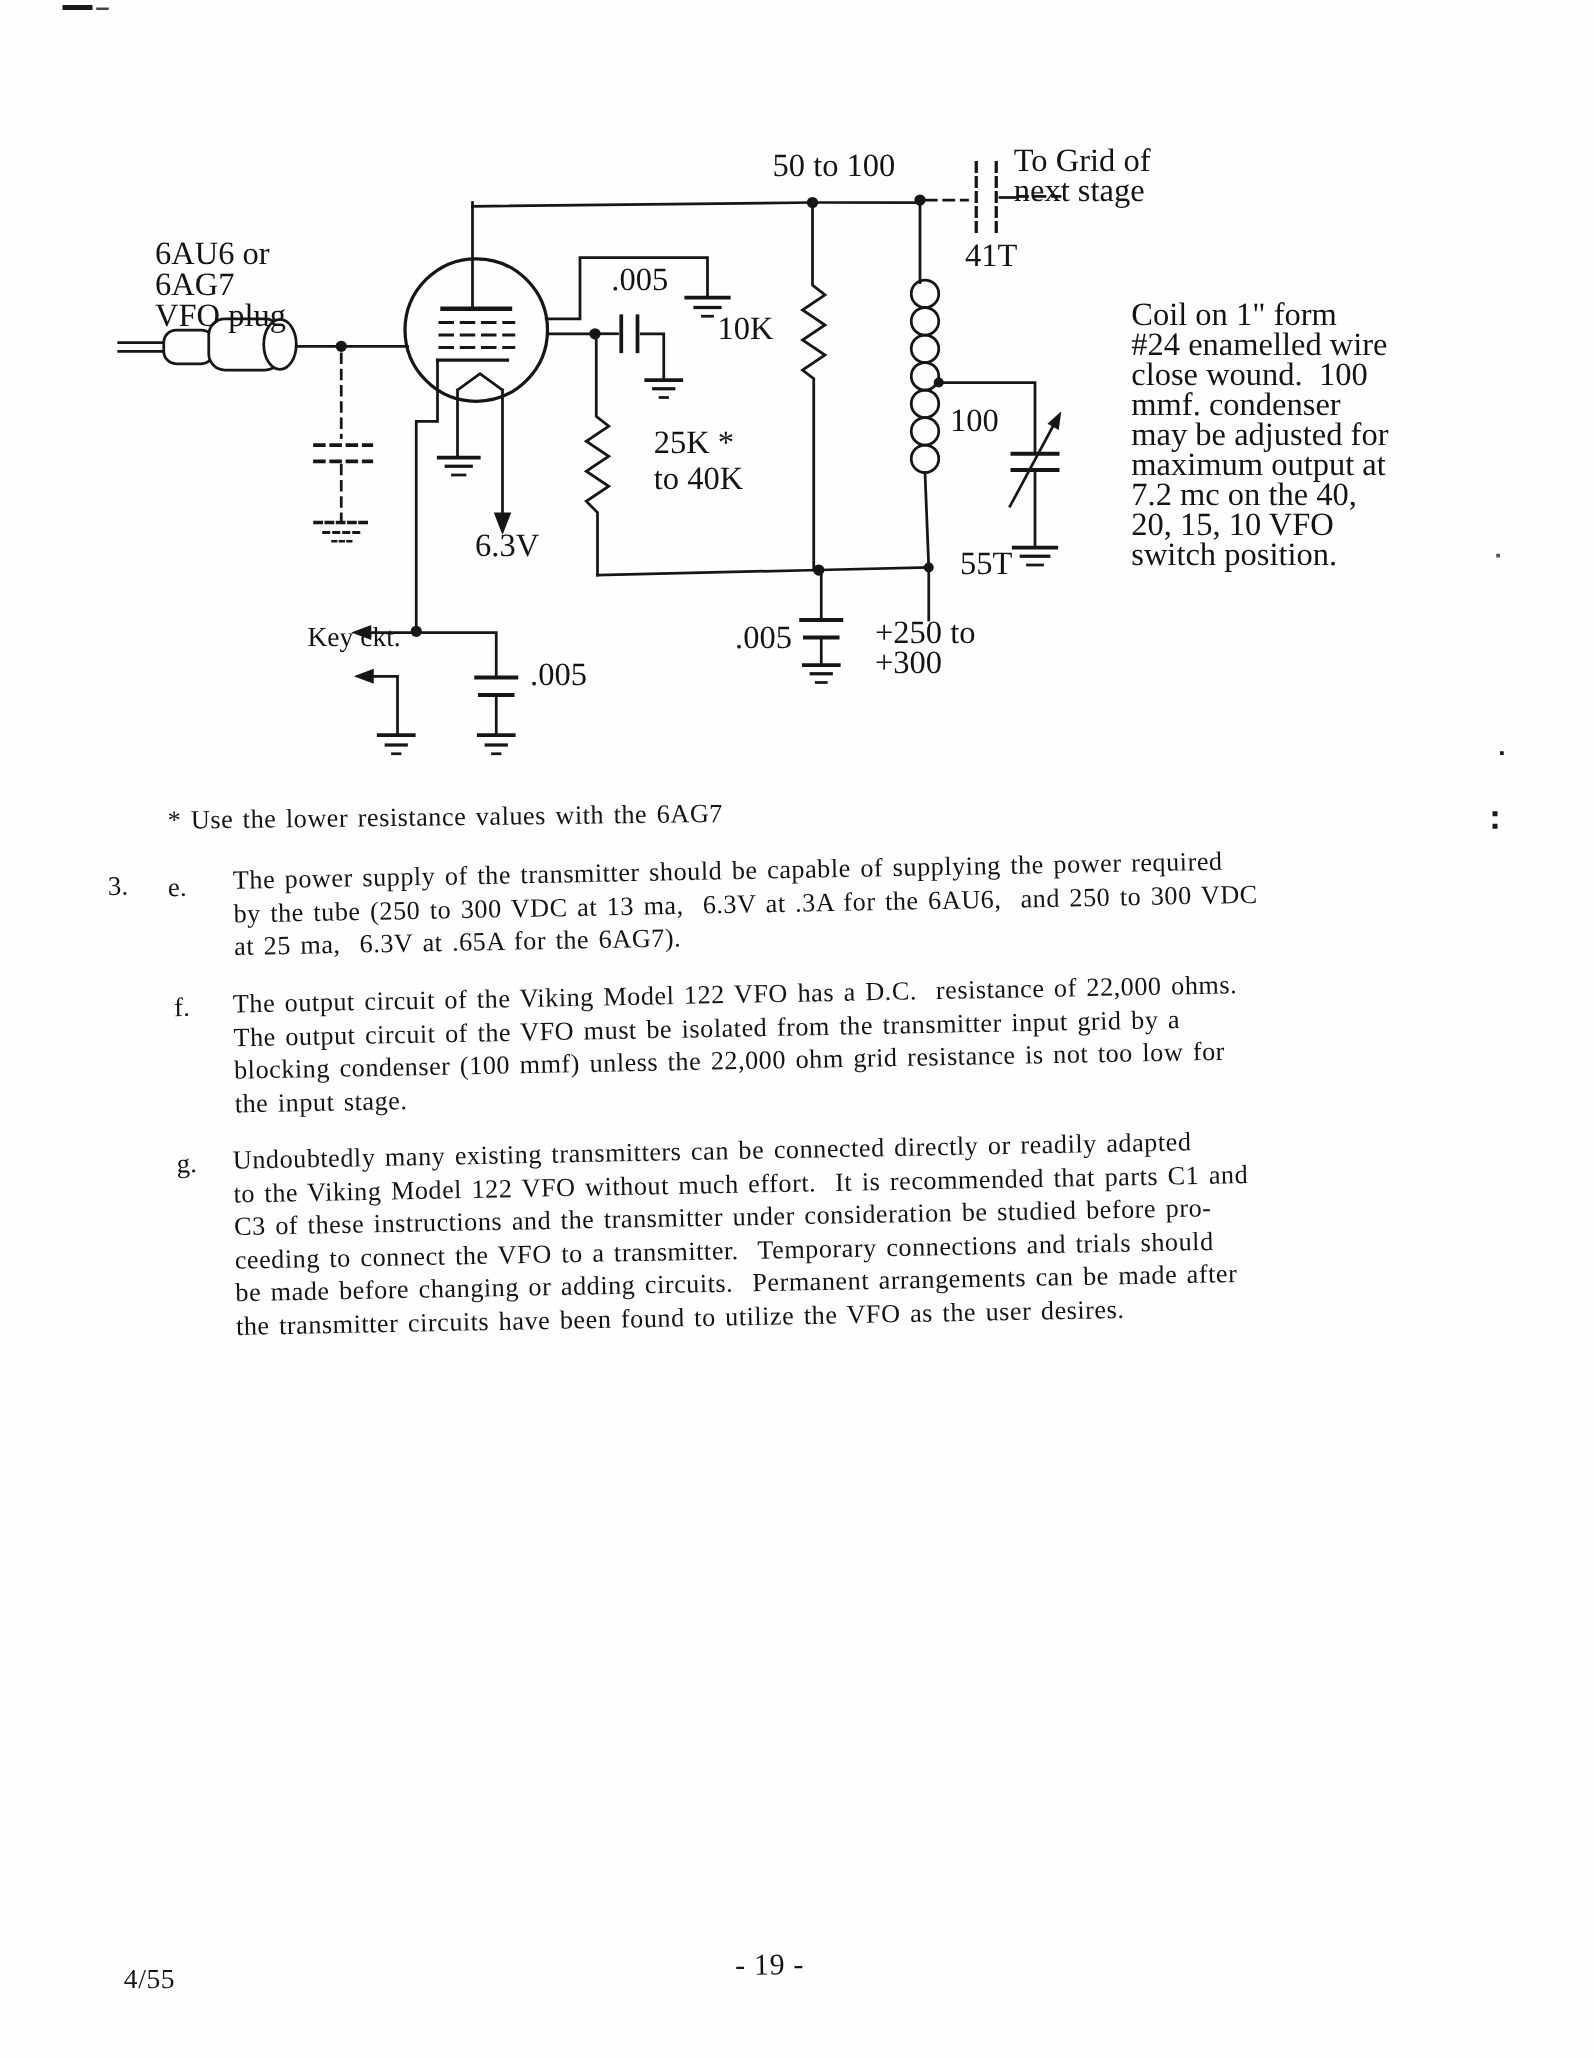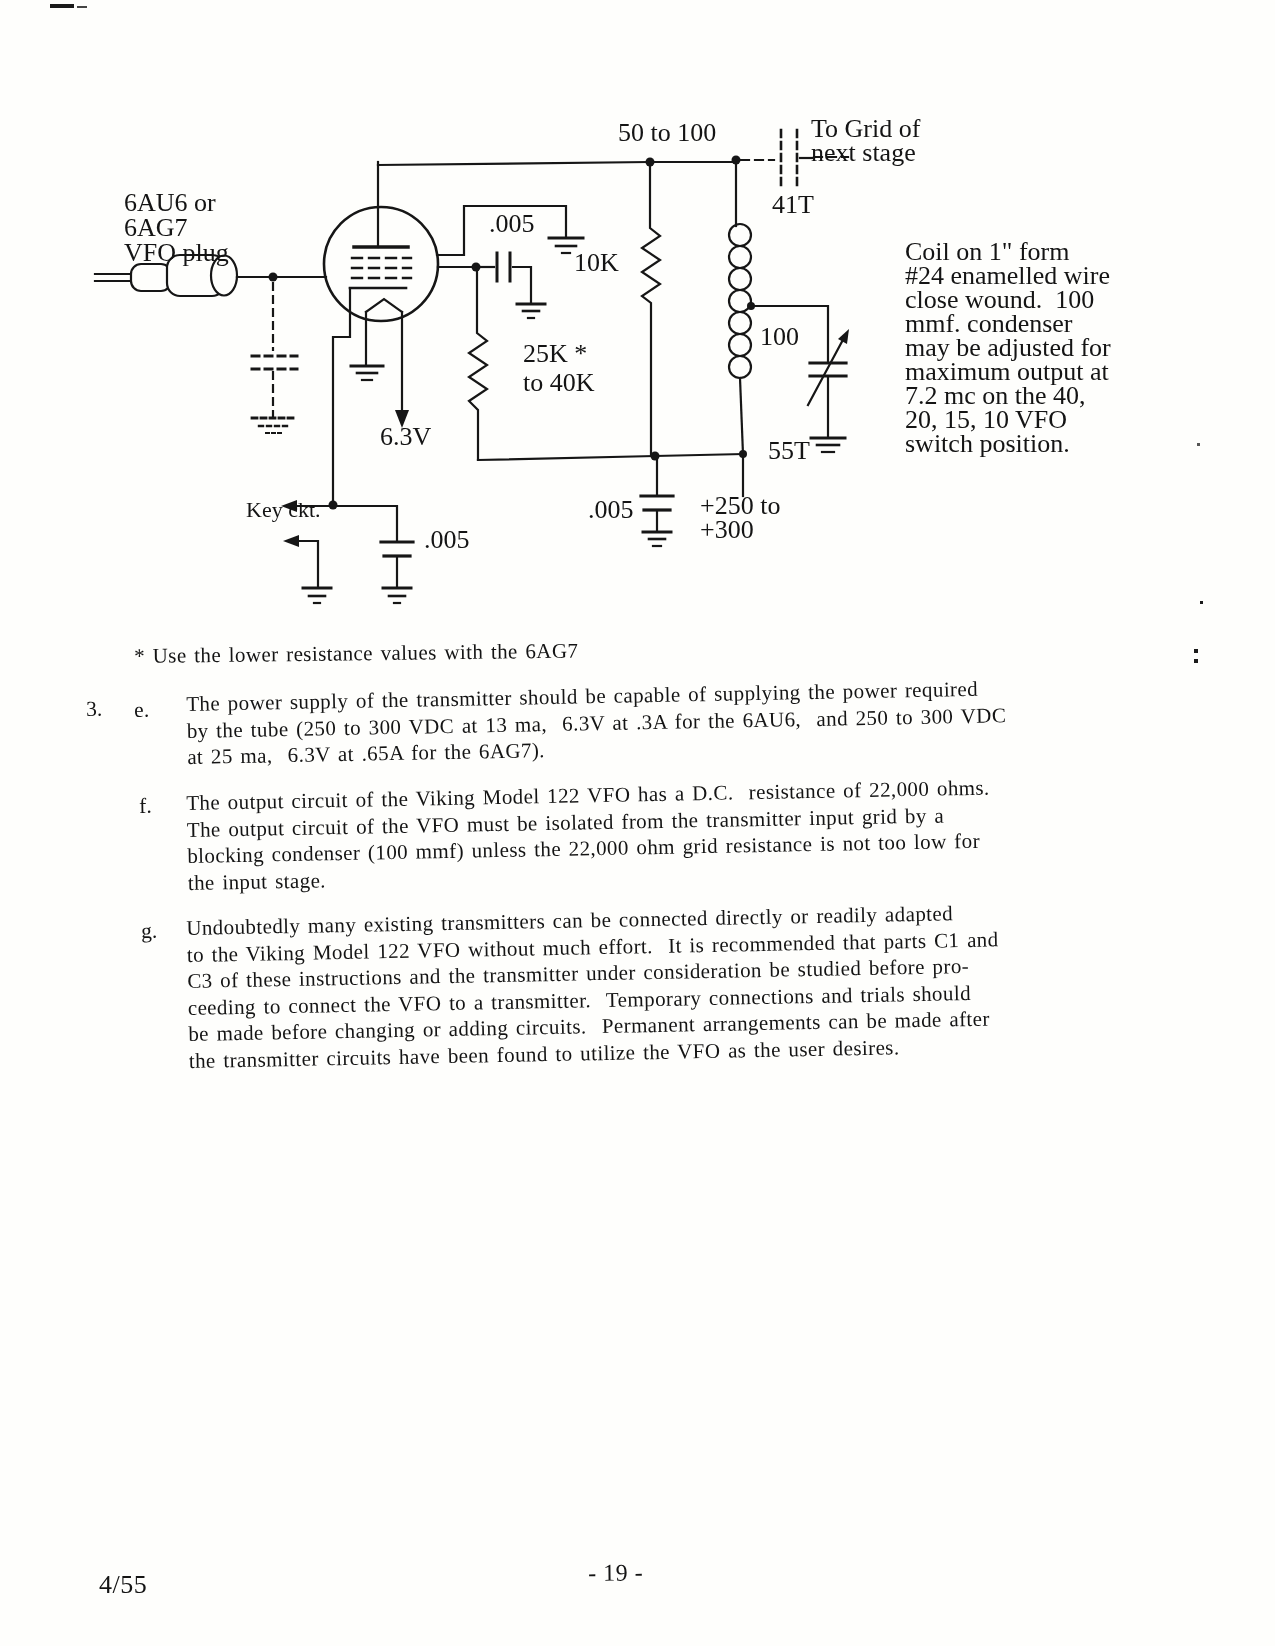--- a/index.html
+++ b/index.html
@@ -253,16 +253,16 @@
 the input stage.</div>
 
   <div class="marker skew" style="left:141px;top:919px;">g.</div>
   <div class="para skew" style="left:186px;top:915px;">Undoubtedly many existing transmitters can be connected directly or readily adapted
 to the Viking Model 122 VFO without much effort.  It is recommended that parts C1 and
 C3 of these instructions and the transmitter under consideration be studied before pro-
 ceeding to connect the VFO to a transmitter.  Temporary connections and trials should
 be made before changing or adding circuits.  Permanent arrangements can be made after
 the transmitter circuits have been found to utilize the VFO as the user desires.</div>
 
-  <div class="footer" style="left:99px;top:1570px;font-size:26px;">4/55</div>
+  <div class="footer" style="left:99px;top:1570px;font-size:22px;">4/55</div>
   <div class="footer skew-light" style="left:588px;top:1560px;text-align:right;">- 19 -</div>
 
 </div>
 
 </body></html>

